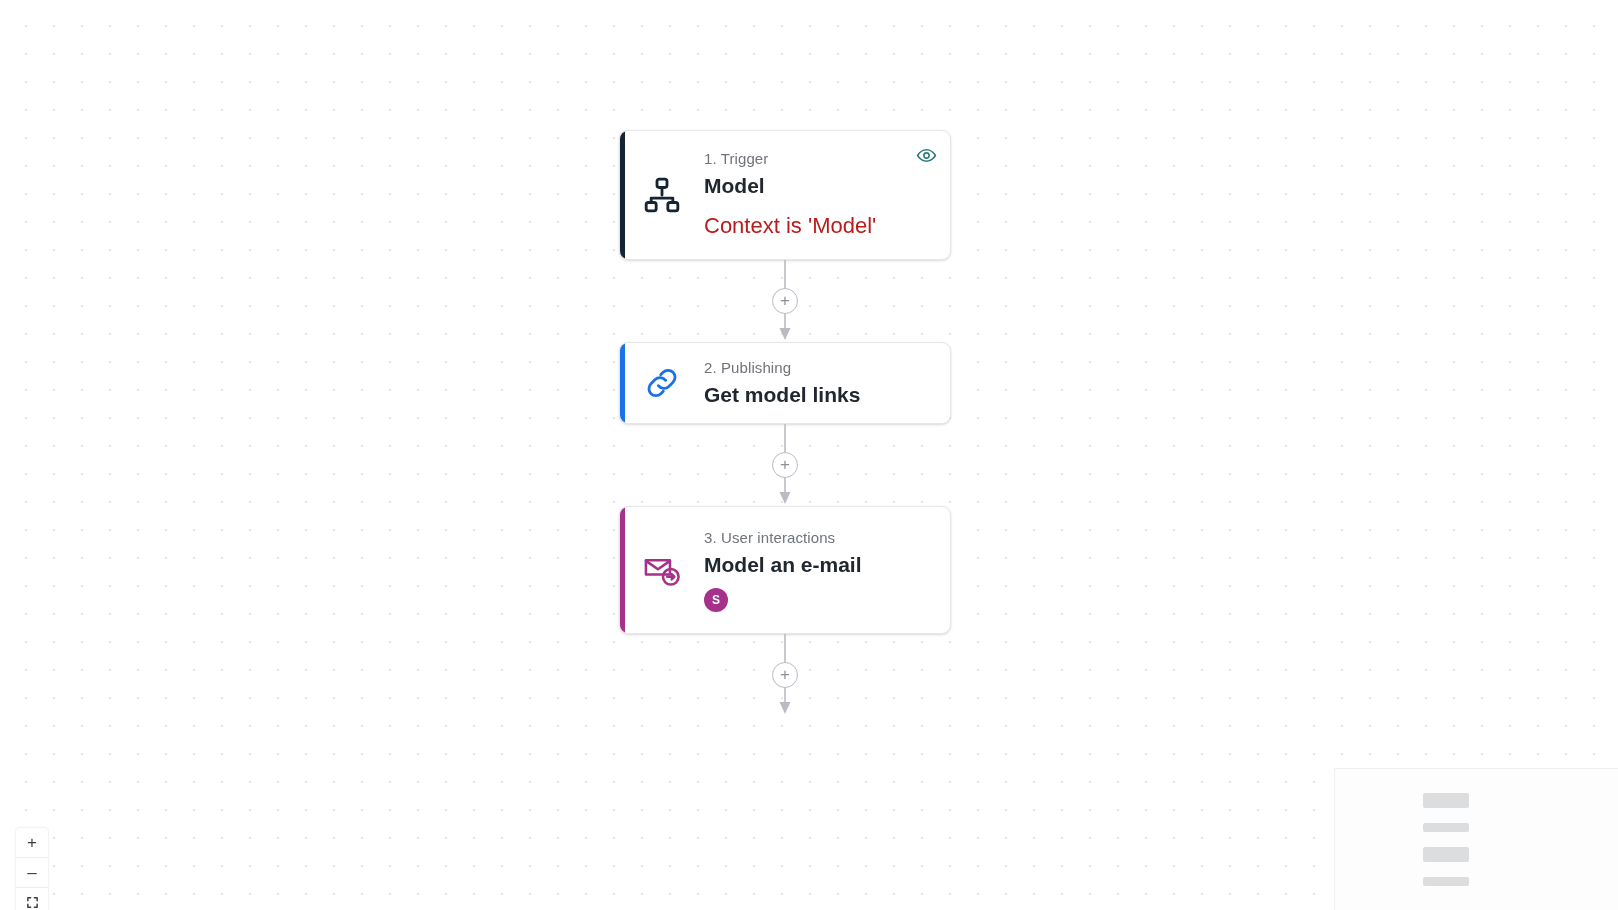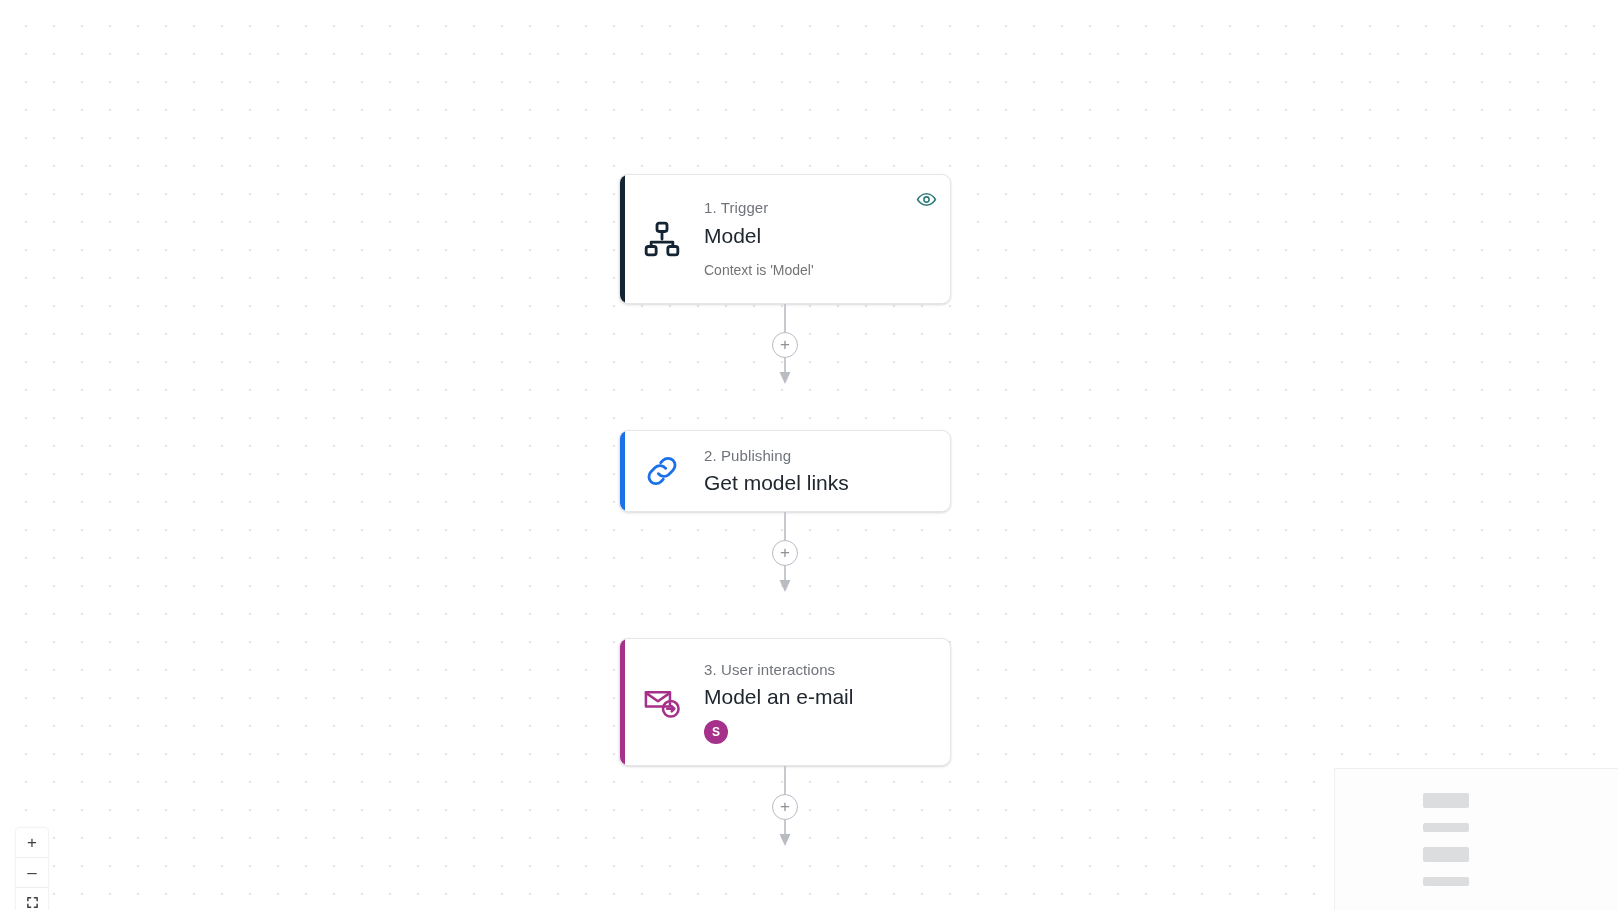--- a/index.html
+++ b/index.html
@@ -34,21 +34,20 @@
   
   .node {
     position: relative;
     background: #ffffff;
     border: 1px solid #e6e6e9;
     border-radius: 9px;
     box-shadow: 0 1px 3px rgba(16,24,40,.10), 0 1px 2px rgba(16,24,40,.06);
     display: flex;
     align-items: center;
     overflow: hidden;
-    margin-top: 44px;
   }
   .accent {
     position: absolute;
     left: 0; top: 0; bottom: 0;
     width: 5px;
     border-radius: 9px 0 0 9px;
   }
   .node-icon {
     width: 84px;
     flex: 0 0 84px;
@@ -62,28 +61,28 @@
     min-width: 0;
   }
   .node-kicker {
     font-size: 15px;
     color: #6f737a;
     line-height: 1.35;
     letter-spacing: .1px;
   }
   .node-title {
     font-size: 21px;
-    font-weight: 400;
+    font-weight: 700;
     color: #20272f;
     line-height: 1.3;
     margin-top: 3px;
   }
   .node-sub {
-    font-size: 14px;
-    color: #737373;
+    font-size: 22px;
+    color: #b91c1c;
     line-height: 1.35;
     margin-top: 12px;
   }
 
   
   #node-1 { height: 130px; }
   #node-2 { height: 82px; }
   #node-3 { height: 128px; }
 
   #node-1 .accent { background: #142433; }

